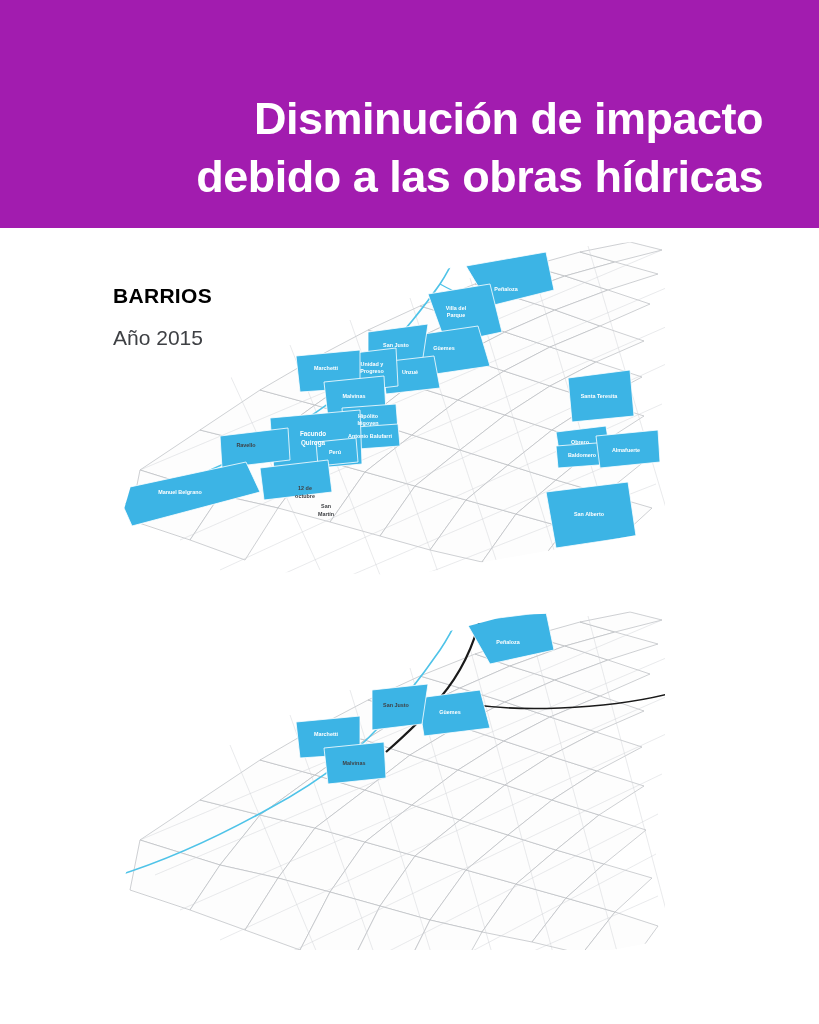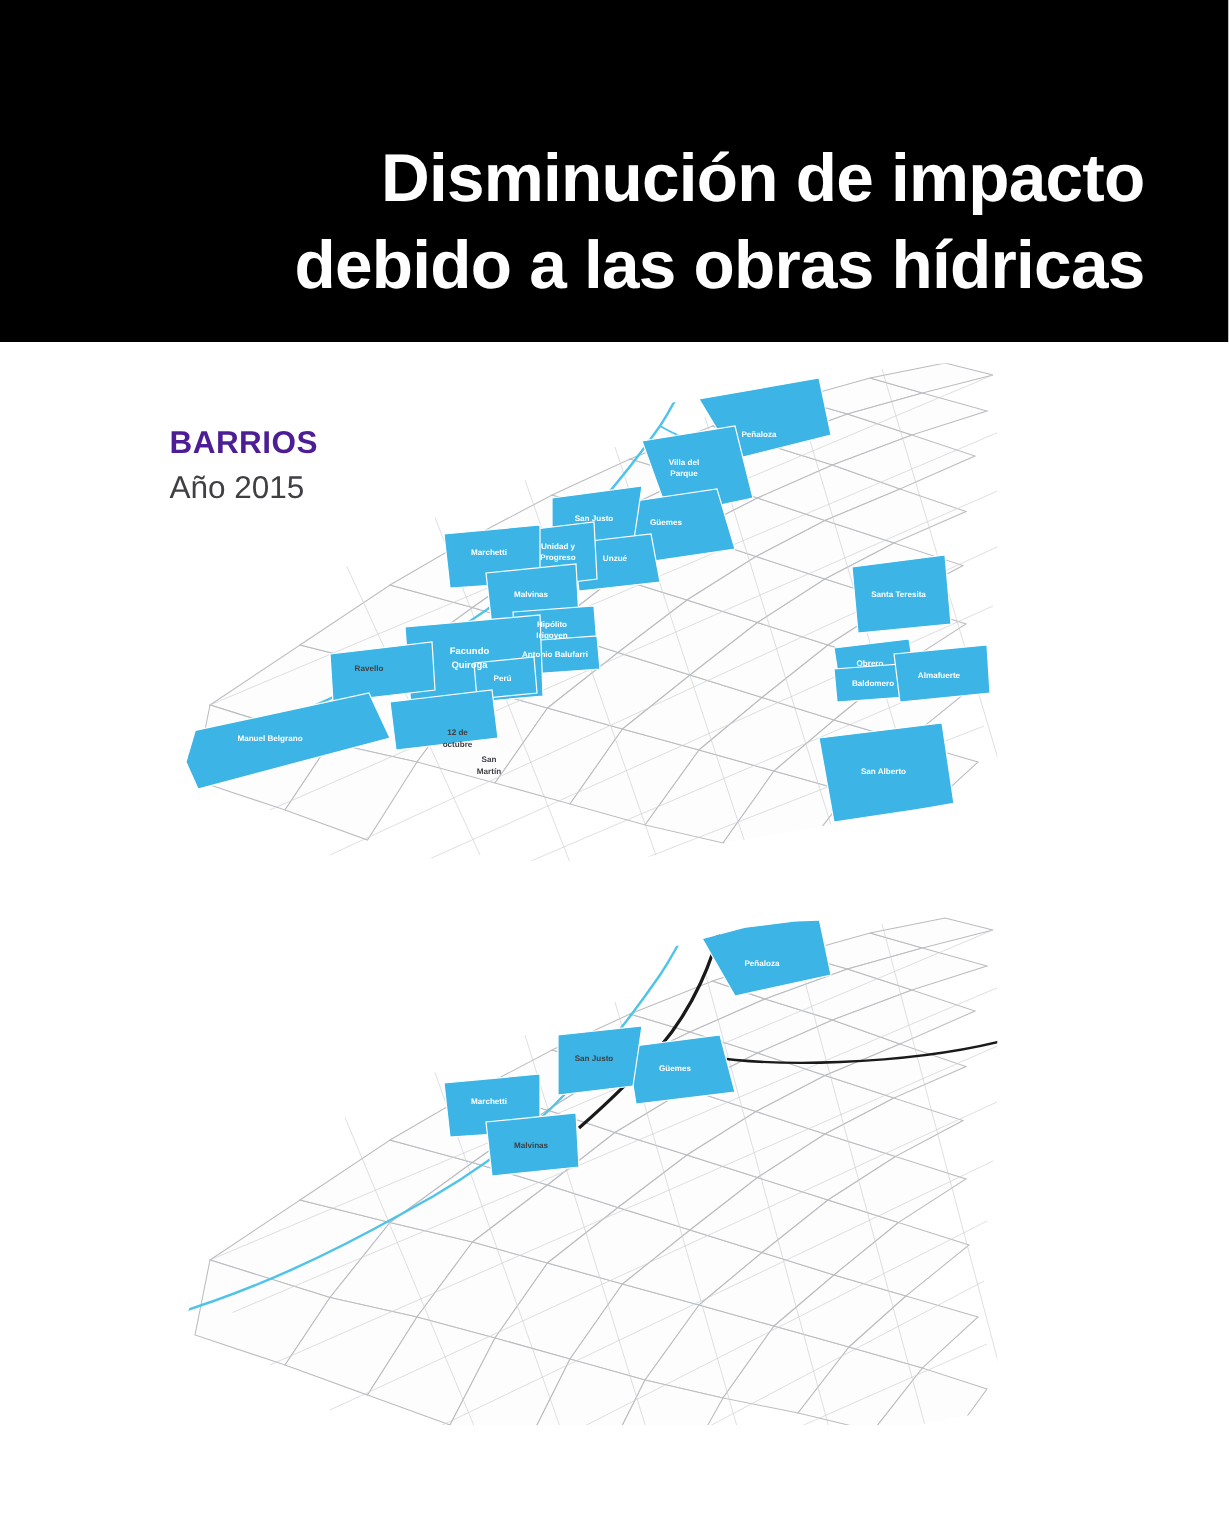--- a/index.html
+++ b/index.html
@@ -15,21 +15,21 @@
     position: relative;
   }
 
   
   .header {
     position: absolute;
     left: 0;
     top: 0;
     width: 819px;
     height: 228px;
-    background: #000000;
+    background: #a21caf;
     text-decoration: underline;
   }
   .header-title {
     position: absolute;
     right: 56px;
     top: 90px;
     width: 700px;
     text-align: right;
     color: #ffffff;
     font-size: 45px;
@@ -62,32 +62,32 @@
 
   .panel-caption {
     position: absolute;
     left: 113px;
     top: 42px;
     z-index: 5;
   }
 
   .caption-line1,
   .caption-line2 {
-    color: #4c1d95;
+    color: #000000;
     font-size: 21px;
     font-weight: bold;
     letter-spacing: 0.3px;
     line-height: 1.32;
   }
   .caption-year {
     color: #3e4044;
     font-size: 21px;
     font-weight: normal;
     line-height: 1.5;
-    margin-top: 0;
+    margin-top: 12px;
   }
 
   .hood-label {
     fill: #ffffff;
     font-family: "Liberation Sans", sans-serif;
     font-size: 5.4px;
     text-anchor: middle;
     font-weight: bold;
     paint-order: stroke;
   }

